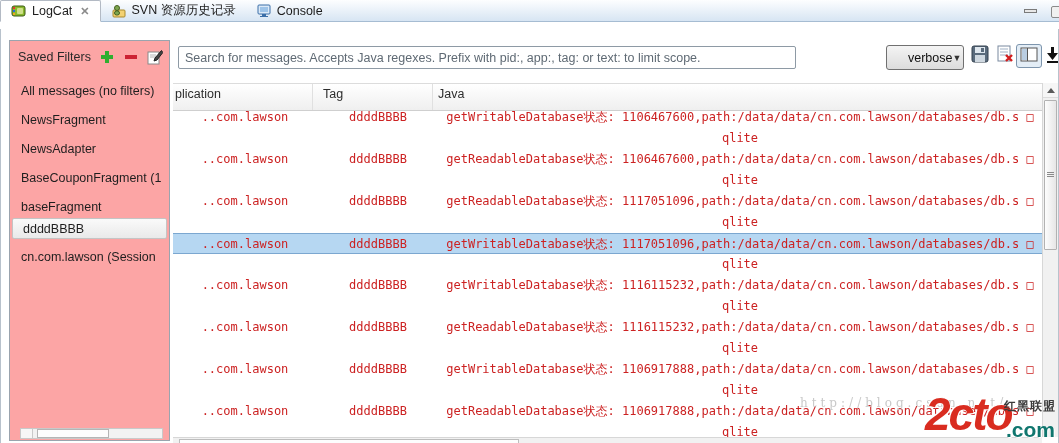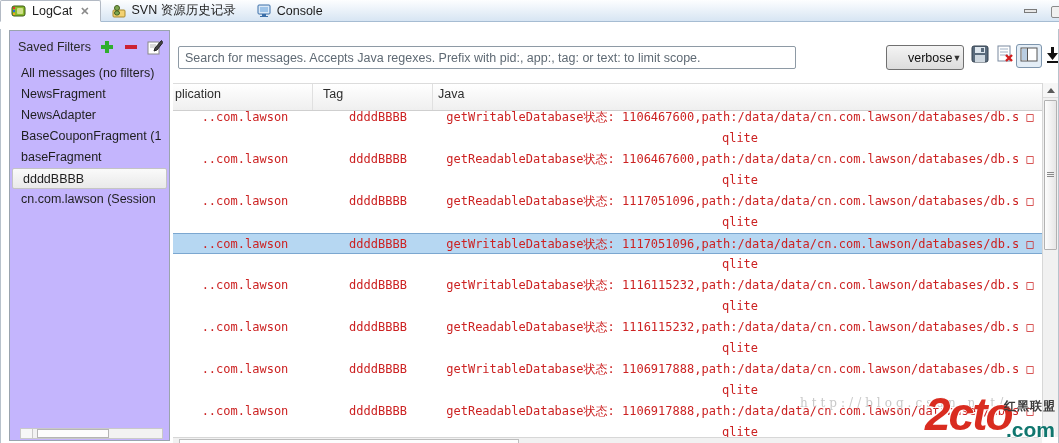--- a/index.html
+++ b/index.html
@@ -17,30 +17,30 @@
   .tab .close { color:#8b8b8b; font-size:11px; font-weight:bold; margin-left:3px; }
   .tab .ticon { width:16px; height:14px; display:inline-block; position:relative; }
   .winctl { position:absolute; top:9px; right:22px; width:13px; height:4px; border:1px solid #7a7a7a; background:#e8e8e8; }
   .winctl2 { position:absolute; top:6px; right:-4px; width:12px; height:12px; border:1px solid #8a8a8a; background:#f0f0f0; border-radius:2px; }
 
   
   .vbody { position:absolute; top:29px; left:0; right:0; bottom:0; background:#fff;
            border-left:1px solid #b8c2cc; border-right:1px solid #b8c2cc; }
 
   
-  .filters { position:absolute; left:8px; top:1px; width:161px; bottom:2px; border:1px solid #9aa4ae; background:#c4b5fd; }
+  .filters { position:absolute; left:8px; top:11px; width:161px; bottom:2px; border:1px solid #9aa4ae; background:#fca5a5; }
   .filters-head { position:absolute; top:4px; left:8px; right:4px; height:24px; display:flex; align-items:center; gap:8px; }
   .filters-title { font-size:12.5px; color:#2a2a2a; }
   .fbtn { width:16px; height:16px; display:inline-flex; align-items:center; justify-content:center; position:relative; }
   .plus:before, .plus:after { content:""; position:absolute; background:#2fae2f; }
   .plus:before { width:12px; height:4px; top:6px; left:2px; }
   .plus:after { width:4px; height:12px; top:2px; left:6px; }
   .minus:before { content:""; position:absolute; background:#cc2233; width:12px; height:4px; top:6px; left:2px; }
   .filters-list { position:absolute; top:32px; left:1px; right:1px; bottom:14px; overflow:hidden; }
-  .filter-item { height:21px; line-height:21px; padding-left:10px; font-size:12.5px; color:#1e1e1e; white-space:nowrap; }
+  .filter-item { height:21px; line-height:21px; padding-left:10px; font-size:12.5px; color:#1e1e1e; white-space:nowrap;margin-top:8px; }
   .filter-item.selected { background:linear-gradient(#fafafa,#e9e9e9); border:1px solid #c4c4c4; border-radius:2px; margin:0 1px; }
   .fscroll { position:absolute; left:10px; right:6px; bottom:1px; height:11px; background:#f2f2f2; border:1px solid #c9c9c9; }
   .fscroll .arrow { position:absolute; left:0; top:0; width:12px; height:9px; background:#f7f7f7; border-right:1px solid #c9c9c9; }
   .fscroll .thumb { position:absolute; left:16px; top:0; width:72px; height:9px; background:#fdfdfd; border:1px solid #b5b5b5; }
 
   
   .search { position:absolute; left:177px; top:17px; width:618px; height:23px; border:1px solid #8e9aa5; border-radius:2px;
             font-size:12.5px; padding:0 6px; color:#333; font-family:"Liberation Sans", sans-serif; }
   .search::placeholder { color:#5f6a74; opacity:1; }
   .level { position:absolute; left:885px; top:16px; width:78px; height:25px; border:1px solid #707070; border-radius:3px;

